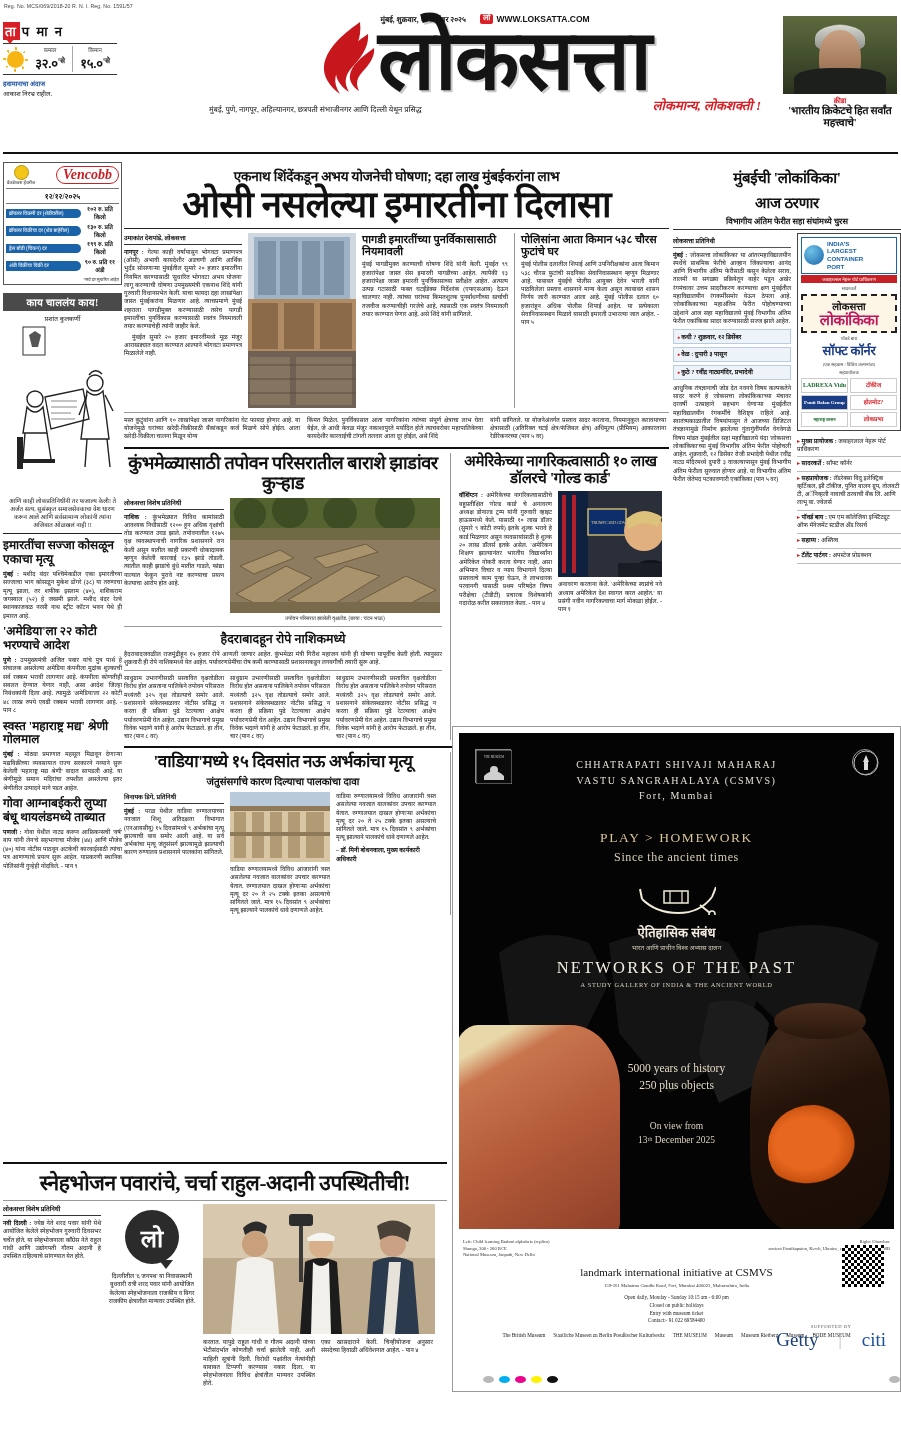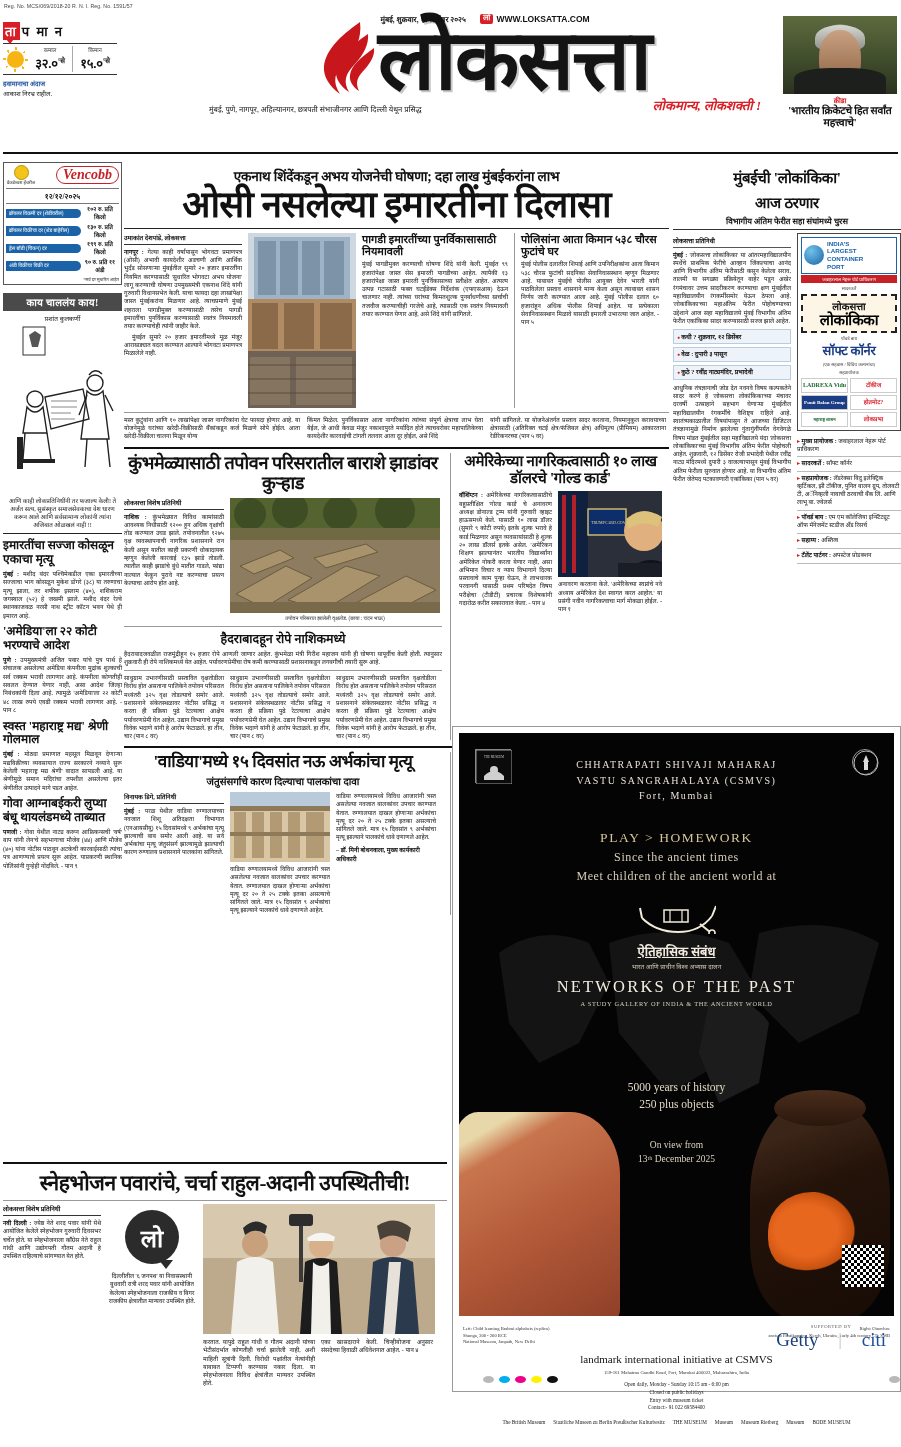--- a/index.html
+++ b/index.html
@@ -118,36 +118,36 @@
   .cred-item { font-size:6.1px; line-height:1.3; padding:3px 0; border-bottom:.6px solid #bbb;}
   .cred-item:before{content:"▸ "; color:#d81f26;}
   .cred-item b{font-weight:bold;}
   .spons-box { border:1px solid #444; padding:3px; }
   .spons-top { border:1px solid #1b63a8; display:flex; align-items:center; gap:3px; padding:2px;}
   .spons-globe{width:20px;height:20px;border-radius:50%;background:radial-gradient(circle at 35% 30%,#6fc3e8,#1b63a8); flex:none;}
   .spons-top-txt{font-family:"Liberation Sans",sans-serif;font-weight:bold;font-size:6.2px;color:#1b63a8;line-height:1.25;}
   .spons-red{background:#c62127;color:#fff;font-size:4.6px;text-align:center;padding:1px 0;margin-top:1px;}
   .lk-badge{border:2px dashed #222; text-align:center; padding:3px 2px; margin-top:3px; background:#fdf6e6;}
   .lk-badge .l1{font-size:10px;font-weight:bold;color:#111;}
-  .lk-badge .l2{font-size:15px;font-weight:bold;color:#000000; letter-spacing:-.5px; line-height:1;}
+  .lk-badge .l2{font-size:15px;font-weight:bold;color:#be185d; letter-spacing:-.5px; line-height:1;}
   .lbl-tiny{font-size:4.5px;text-align:center;color:#444;margin-top:2px;}
   .sc-name{text-align:center;font-size:13px;font-weight:bold;color:#1b3d86;letter-spacing:-.3px;}
   .logo-grid{display:grid;grid-template-columns:1fr 1fr;gap:2px;margin-top:3px;}
   .logo-cell{height:15px;display:flex;align-items:center;justify-content:center;font-size:6px;font-weight:bold;border:.5px solid #ccc;}
 
   
   .csmvs { position:absolute; left:452px; top:726px; width:449px; height:666px; background:#fff; border:1px solid #999;}
-  .csmvs-dark { position:relative; margin:6px; height:583px; background:#040404; overflow:hidden;}
+  .csmvs-dark { position:relative; margin:6px; height:496px; background:#040404; overflow:hidden;}
   .csmvs-map { position:absolute; left:0; right:0; top:150px; height:300px; opacity:.30;}
   .csmvs-inner { position:relative; z-index:2; text-align:center; color:#e8e2d6; }
   .csm-t1 { font-size:10px; letter-spacing:1.6px; line-height:1.55; padding-top:24px;}
   .csm-play { font-size:13.5px; letter-spacing:1.6px; color:#d7c49a; margin-top:26px;}
   .csm-line { font-size:12px; letter-spacing:.6px; color:#d9cfb8; margin-top:4px;}
   .csm-boat { margin:20px auto 4px; width:78px; height:30px;}
-  .csm-mar { font-size:13px; font-weight:bold; color:#f2ece0;text-decoration:underline;}
+  .csm-mar { font-size:13px; font-weight:bold; color:#f2ece0;}
   .csm-mar-s { font-size:6.4px; color:#cfc6b3; margin-top:2px;}
   .csm-net { font-size:16.5px; letter-spacing:2.2px; color:#f3eee2; margin-top:6px;}
   .csm-net-s { font-size:6.4px; letter-spacing:.7px; color:#d8d0bf; margin-top:3px;}
   .csm-facts { font-size:11.5px; color:#e2d9c4; line-height:1.5; margin-top:72px;}
   .csm-view { font-size:9.5px; color:#ddd4c0; line-height:1.45; margin-top:26px;}
   .museum-logo{position:absolute;left:16px;top:16px;width:36px;height:34px;border:1px solid #888;}
   .gov-logo{position:absolute;right:16px;top:16px;width:26px;height:26px;border-radius:50%;border:1px solid #999;}
   .artifact-l{position:absolute;left:-4px;bottom:-6px;width:165px;height:210px;
       background:linear-gradient(150deg,#e8d7a8 0 12%, #c8754e 22%, #b35a39 55%, #8e3f28 100%);
       border-radius:14% 30% 6% 4%;}
@@ -600,21 +600,20 @@
         </div>
 
         <div class="csmvs-inner">
           <div class="csm-t1">
             <div>CHHATRAPATI SHIVAJI MAHARAJ</div>
             <div>VASTU SANGRAHALAYA (CSMVS)</div>
             <div>Fort, Mumbai</div>
           </div>
           <div class="csm-play">PLAY &gt; HOMEWORK</div>
           <div class="csm-line">Since the ancient times</div>
-          <div class="csm-line">Meet children of the ancient world at</div>
 
           <svg class="csm-boat" viewBox="0 0 78 30">
             <path d="M4 14 q14 14 36 14 t34 -16" fill="none" stroke="#f0ead9" stroke-width="2"></path>
             <path d="M4 14 l-2 -10 M74 12 l4 -10" stroke="#f0ead9" stroke-width="2"></path>
             <rect x="26" y="6" width="24" height="12" fill="none" stroke="#f0ead9" stroke-width="1.5"></rect>
             <path d="M32 6 v12 M44 6 v12" stroke="#f0ead9" stroke-width="1.2"></path>
             <path d="M62 20 l10 8" stroke="#f0ead9" stroke-width="2"></path>
             <circle cx="74" cy="29" r="3" fill="none" stroke="#f0ead9" stroke-width="1.6"></circle>
           </svg>
           <div class="csm-mar">ऐतिहासिक संबंध</div>

